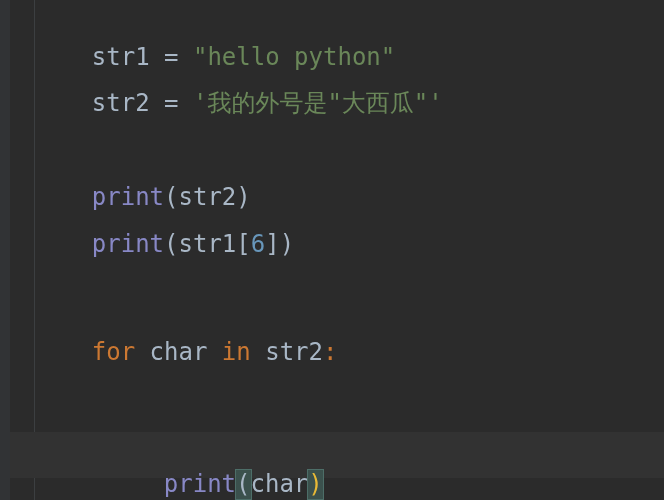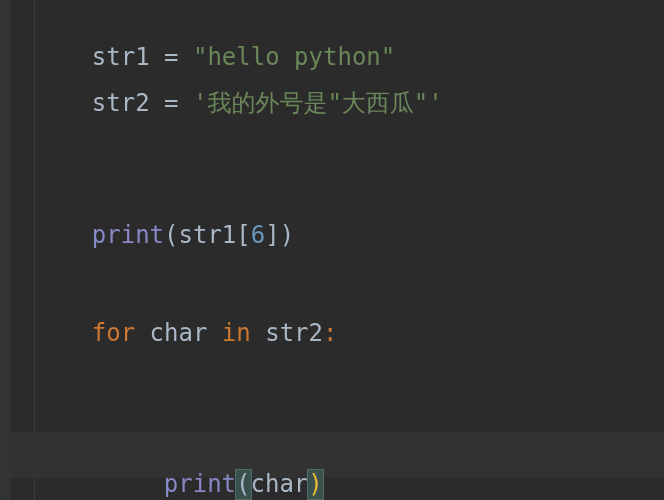--- a/index.html
+++ b/index.html
@@ -84,26 +84,29 @@
   <div class="current-line-bg" style="top:432px"></div>
 
   <div class="code-line" style="top:14px">
     <span class="tok-variable">str1</span><span class="tok-operator"> = </span><span class="tok-string">"hello python"</span>
   </div>
 
   <div class="code-line" style="top:60px">
     <span class="tok-variable">str2</span><span class="tok-operator"> = </span><span class="tok-string">'我的外号是"大西瓜"'</span>
   </div>
 
+  <div class="code-line" style="top:154px">
+    <span class="tok-builtin">print</span><span class="tok-punct">(</span><span class="tok-variable">str2</span><span class="tok-punct">)</span>
+  </div>
 
-  <div class="code-line" style="top:192px">
+  <div class="code-line" style="top:201px">
     <span class="tok-builtin">print</span><span class="tok-punct">(</span><span class="tok-variable">str1</span><span class="tok-punct">[</span><span class="tok-number">6</span><span class="tok-punct">]</span><span class="tok-punct">)</span>
   </div>
 
-  <div class="code-line" style="top:290px">
+  <div class="code-line" style="top:309px">
     <span class="tok-keyword">for</span><span> </span><span class="tok-variable">char</span><span> </span><span class="tok-keyword">in</span><span> </span><span class="tok-variable">str2</span><span class="tok-colon">:</span>
   </div>
 
   <div class="code-line indent-1" style="top:441px">
     <span class="tok-builtin">print</span><span class="bracket-box-open">(</span><span class="tok-variable">char</span><span class="bracket-box">)</span>
   </div>
 
 </div>
 
 </body></html>

